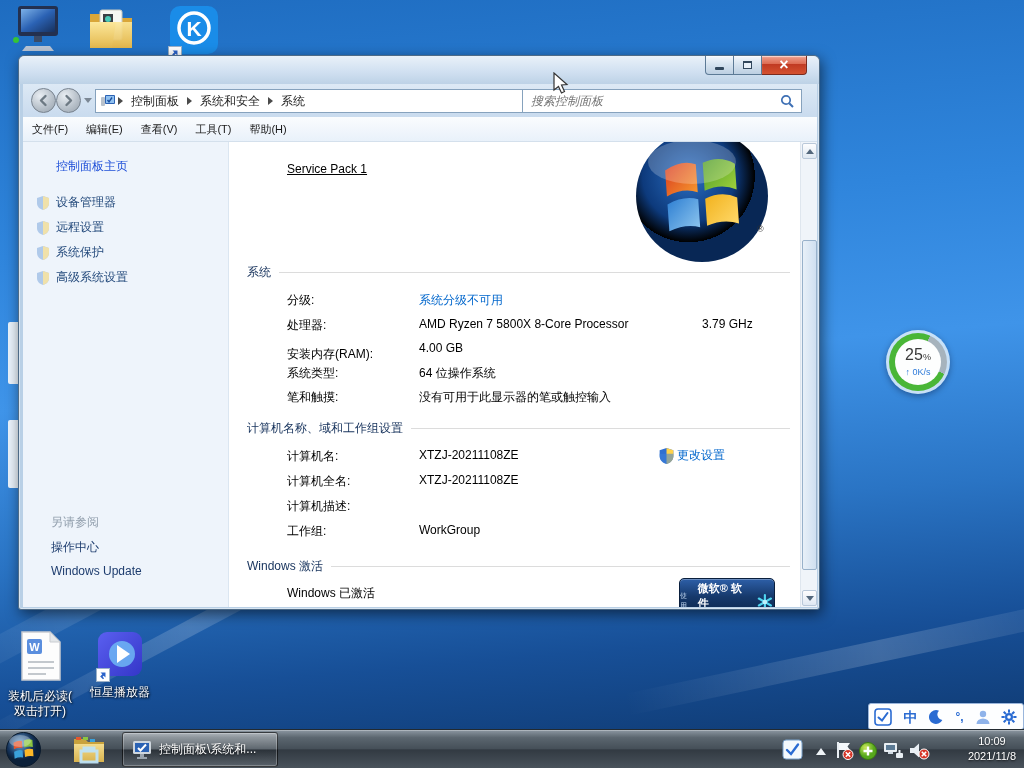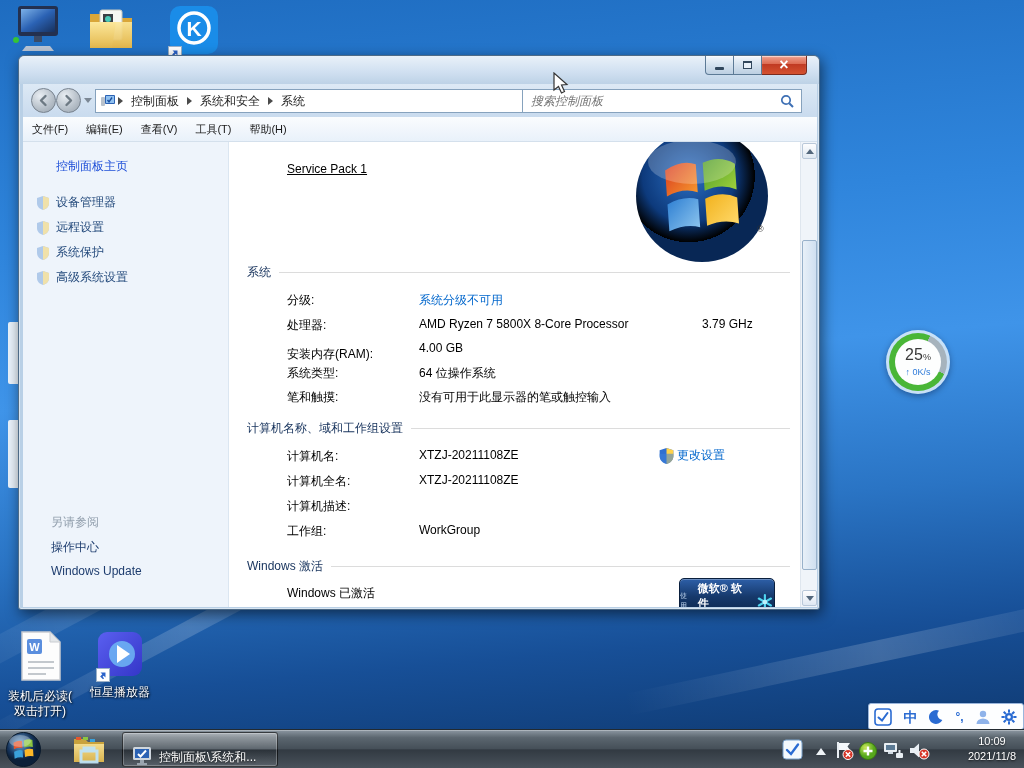--- a/index.html
+++ b/index.html
@@ -83,21 +83,21 @@
   
   .langbar{left:868px;top:703px;width:156px;height:27px;background:#fdfeff;border:1px solid #9ab6dc;border-radius:3px;
        display:flex;align-items:center;justify-content:space-around;box-shadow:0 1px 3px rgba(0,0,0,.3);}
   .langbar .ic{color:#2a6bd2;font-size:14px;font-weight:bold;line-height:1;}
   
   .taskbar{left:0;top:729px;width:1024px;height:39px;
        background:linear-gradient(#8d98a2,#5b666f 20%,#454f58 50%,#323a42 52%,#49525b 100%);
        border-top:1px solid #222a31;box-shadow:0 1px 0 rgba(255,255,255,.3) inset;}
   .taskbtn{position:absolute;left:122px;top:2px;width:156px;height:35px;border:1px solid rgba(0,0,0,.6);border-radius:3px;
        background:linear-gradient(rgba(255,255,255,.38),rgba(255,255,255,.14) 48%,rgba(0,0,0,.12) 52%,rgba(255,255,255,.10));
-       box-shadow:0 0 0 1px rgba(255,255,255,.25) inset;display:flex;align-items:flex-end;padding:0 8px;gap:6px;}
+       box-shadow:0 0 0 1px rgba(255,255,255,.25) inset;display:flex;align-items:center;padding:0 8px;gap:6px;}
   .taskbtn span{color:#fff;font-size:12px;white-space:nowrap;overflow:hidden;text-overflow:ellipsis;text-shadow:0 1px 2px rgba(0,0,0,.8);}
   .clock{position:absolute;right:8px;top:4px;text-align:center;color:#fff;font-size:11px;line-height:15px;text-shadow:0 1px 2px rgba(0,0,0,.7);}
   .trayicon{position:absolute;top:11px;}
   .edge-sliver{position:absolute;left:8px;width:10px;background:rgba(255,255,255,.9);border-radius:2px 0 0 2px;}
 </style>
 </head>
 <body>
 
 <div class="streak" style="left:-120px;top:540px;width:600px;height:26px;"></div>
 <div class="streak" style="left:-60px;top:620px;width:500px;height:16px;"></div>

